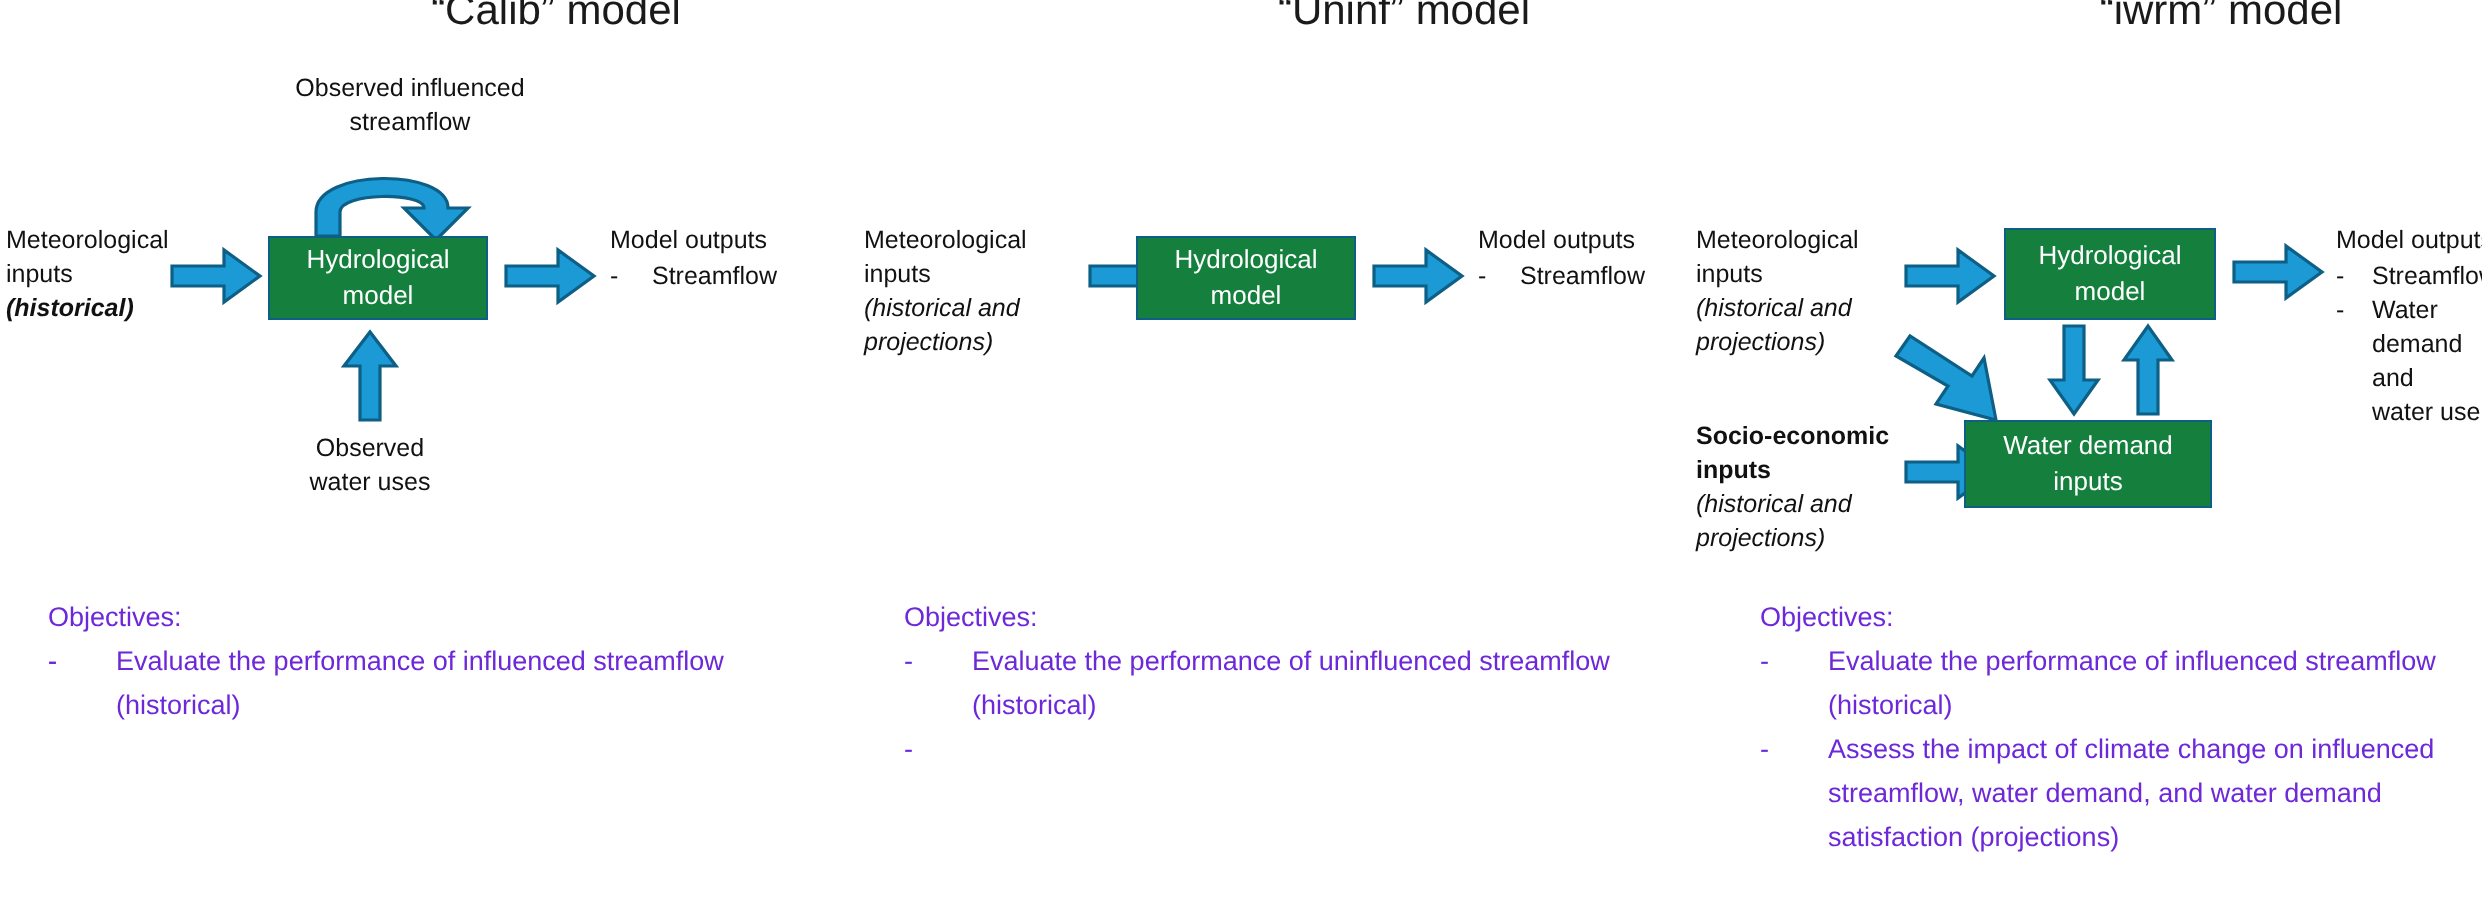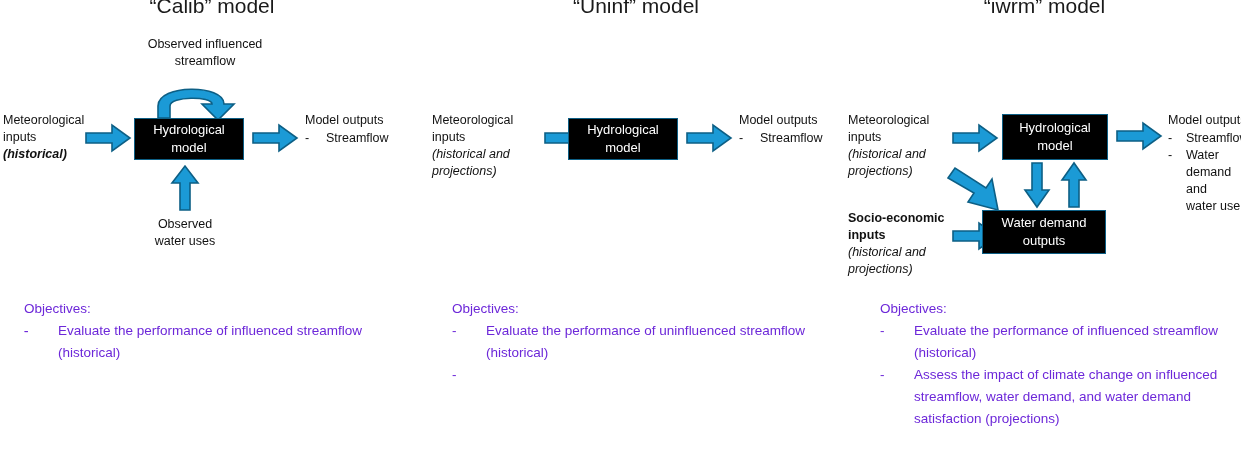--- a/index.html
+++ b/index.html
@@ -12,20 +12,21 @@
     height: 451px;
     position: relative;
     overflow: hidden;
     font-family: "Liberation Sans", sans-serif;
     color: #000000;
   }
   .panel {
     position: absolute;
     top: 0;
     height: 451px;
+    padding-left: 44px;
   }
   #panel-calib { left: 0px;   width: 424px; }
   #panel-uninf { left: 424px; width: 424px; }
   #panel-iwrm  { left: 848px; width: 393px; }
 
   .panel-title {
     position: absolute;
     top: -8px;
     width: 100%;
     text-align: center;
@@ -41,21 +42,21 @@
     line-height: 17px;
     color: #111111;
     white-space: pre-line;
   }
   .txt.ital { font-style: italic; }
   .txt.center { text-align: center; }
 
   
   .pbox {
     position: absolute;
-    background: #000000;
+    background: #15803d;
     border: 1.5px solid #0d5f85;
     color: #ffffff;
     font-size: 13px;
     line-height: 18px;
     display: flex;
     align-items: center;
     justify-content: center;
     text-align: center;
     box-sizing: border-box;
   }
@@ -240,21 +241,21 @@
   <div class="txt ital" style="left:0px; top:244px; width:104px;">(historical and
 projections)</div>
 
   <div class="arrow" style="left:104px; top:222px;">
     <svg width="46" height="28" viewBox="0 0 46 28">
       <path class="ashape" d="M 1 9 L 27 9 L 27 1 L 45 14 L 27 27 L 27 19 L 1 19 Z"></path>
     </svg>
   </div>
 
   <div class="pbox" style="left:134px; top:210px; width:124px; height:44px;">Water demand
-outputs</div>
+inputs</div>
 
   <div class="arrow" style="left:268px; top:122px;">
     <svg width="46" height="28" viewBox="0 0 46 28">
       <path class="ashape" d="M 1 9 L 27 9 L 27 1 L 45 14 L 27 27 L 27 19 L 1 19 Z"></path>
     </svg>
   </div>
 
   <div class="txt" style="left:320px; top:112px; width:80px;">Model outputs</div>
   <div class="txt" style="left:320px; top:130px; width:12px;">-</div>
   <div class="txt" style="left:338px; top:130px; width:72px;">Streamflow</div>

